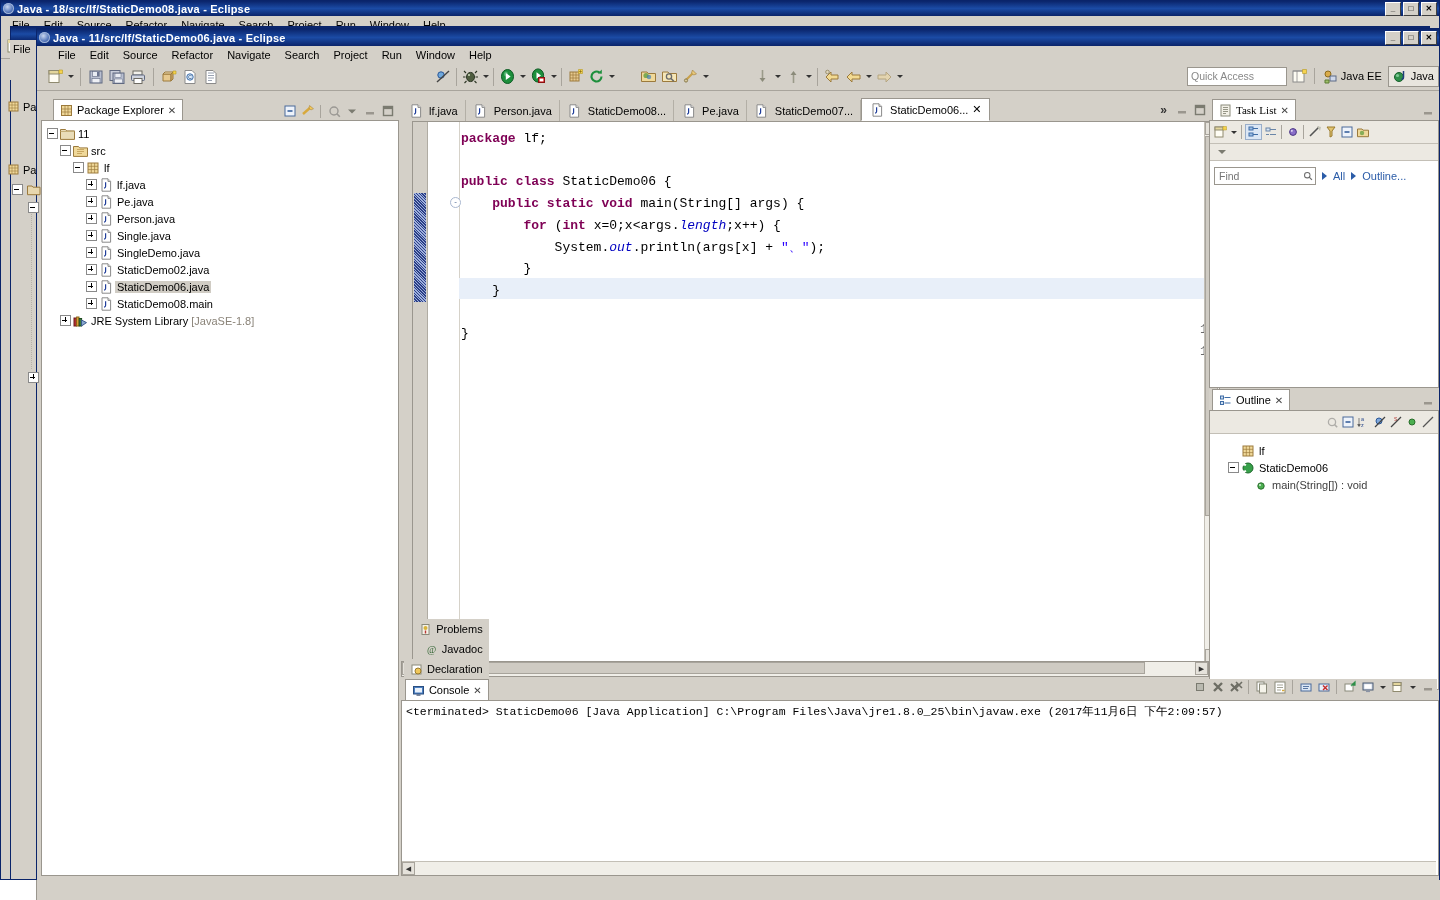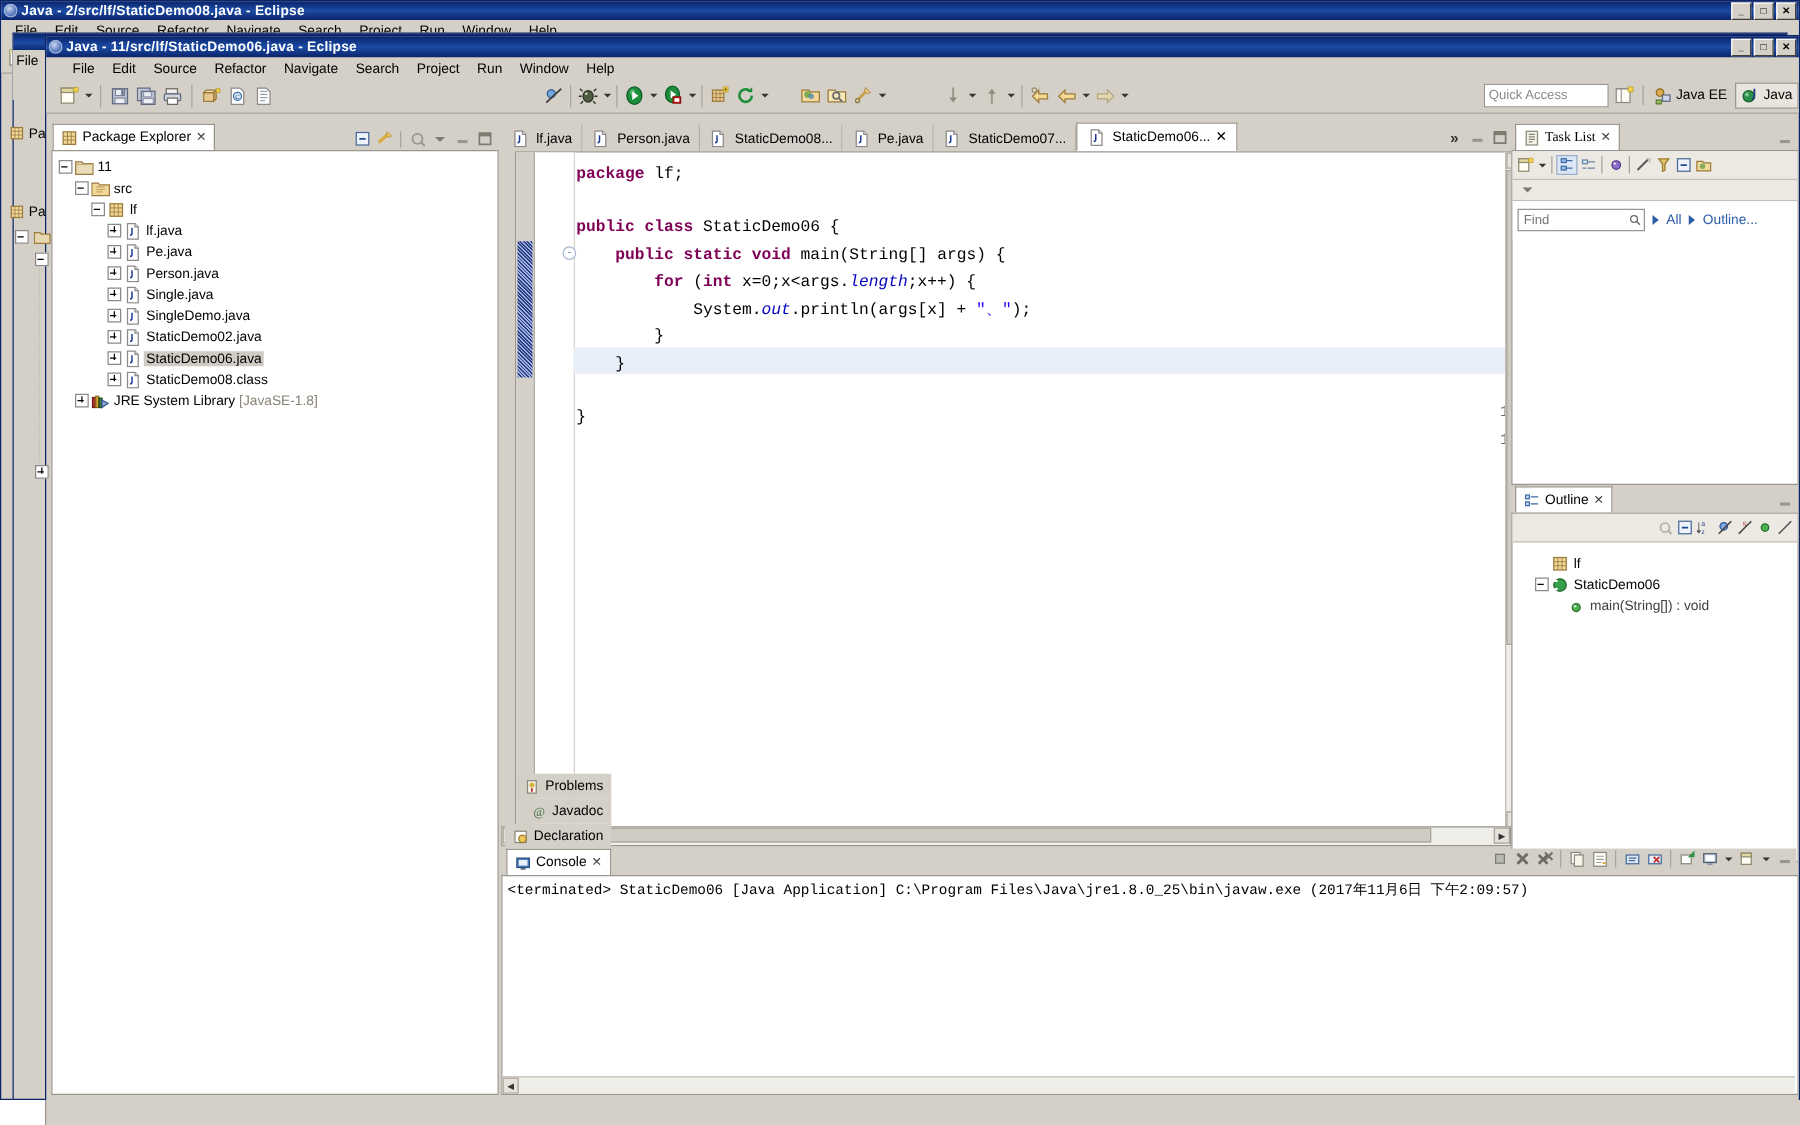--- a/index.html
+++ b/index.html
@@ -123,21 +123,21 @@
   .tri{width:0;height:0;border-top:4px solid transparent;border-bottom:4px solid transparent;border-left:5px solid #2b5ca8;}
 </style>
 </head>
 <body>
 
 <div class="root">
 
   <div class="win" style="left:0;top:0;width:1440px;height:880px;">
     <div class="titlebar">
       <span class="title-ico"></span>
-      <span class="title-text">Java - 2/src/lf/StaticDemo08.java - Eclipse</span>
+      <span class="title-text">Java - 18/src/lf/StaticDemo08.java - Eclipse</span>
       <span class="wbtns">
         <span class="wbtn">_</span>
         <span class="wbtn">□</span>
         <span class="wbtn">✕</span>
       </span>
     </div>
     <div class="menubar">
       <span class="menu-item">File</span>
       <span class="menu-item">Edit</span>
       <span class="menu-item">Source</span>
@@ -379,21 +379,21 @@
               <circle cx="4.5" cy="6.5" r="1.6" fill="#9fe0b3" opacity=".7"></circle>
               <path d="M10.5 2 v6 M10.5 8 q0 2.2 -2 2.2" stroke="#1f3d7a" stroke-width="1.5" fill="none"></path>
             </svg>
           <span>Java</span>
         </span>
       </div>
     </div>
 
     <div class="part" style="left:4px;top:70px;width:356px;height:776px;">
       <div class="part-tabbar" style="width:356px;">
-        <div class="ptab sel" style="margin-left:1px;">
+        <div class="ptab sel" style="margin-left:12px;">
           <svg width="13" height="13" viewBox="0 0 13 13">
               <rect x="1.5" y="1.5" width="10" height="10" fill="#f0d99a" stroke="#9c7a3c"></rect>
               <path d="M1.5 5 h10 M1.5 8 h10 M5 1.5 v10 M8 1.5 v10" stroke="#9c7a3c" stroke-width=".7"></path>
             </svg>
           <span>Package Explorer</span>
           <span class="x">✕</span>
         </div>
         <div class="pt-right">
           <span class="mini-btn">
             <svg width="14" height="14" viewBox="0 0 14 14">
@@ -593,21 +593,21 @@
               <span class="exp">
                 <span class="expbox plus"></span>
               </span>
               <span class="ico">
                 <svg width="15" height="14" viewBox="0 0 15 14">
                   <path d="M3 0.8 h6 l2.6 2.6 v9.8 h-8.6z" fill="#fff" stroke="#8a8a8a"></path>
                   <path d="M9 0.8 v2.6 h2.6" fill="#e8e8e8" stroke="#8a8a8a"></path>
                   <path d="M6.6 4.2 v4.4 q0 1.5 -1.6 1.5" stroke="#1f3d9a" stroke-width="1.2" fill="none"></path>
                 </svg>
               </span>
-              <span class="tlabel">StaticDemo08.class</span>
+              <span class="tlabel">StaticDemo08.main</span>
             </div>
             <div class="trow">
               <span class="ind"></span>
               <span class="exp">
                 <span class="expbox plus"></span>
               </span>
               <span class="ico">
                 <svg width="15" height="14" viewBox="0 0 15 14">
                   <rect x="1" y="4" width="2.4" height="8" fill="#b33" stroke="#6b1a1a"></rect>
                   <rect x="3.6" y="3" width="2.4" height="9" fill="#e0a33a" stroke="#8a6415"></rect>

